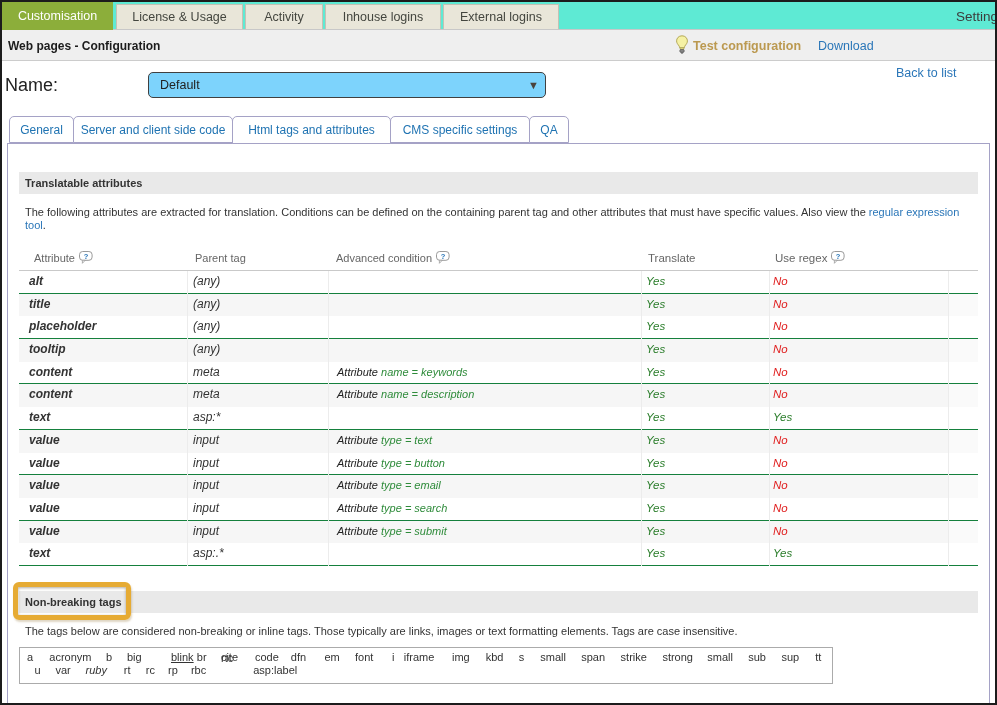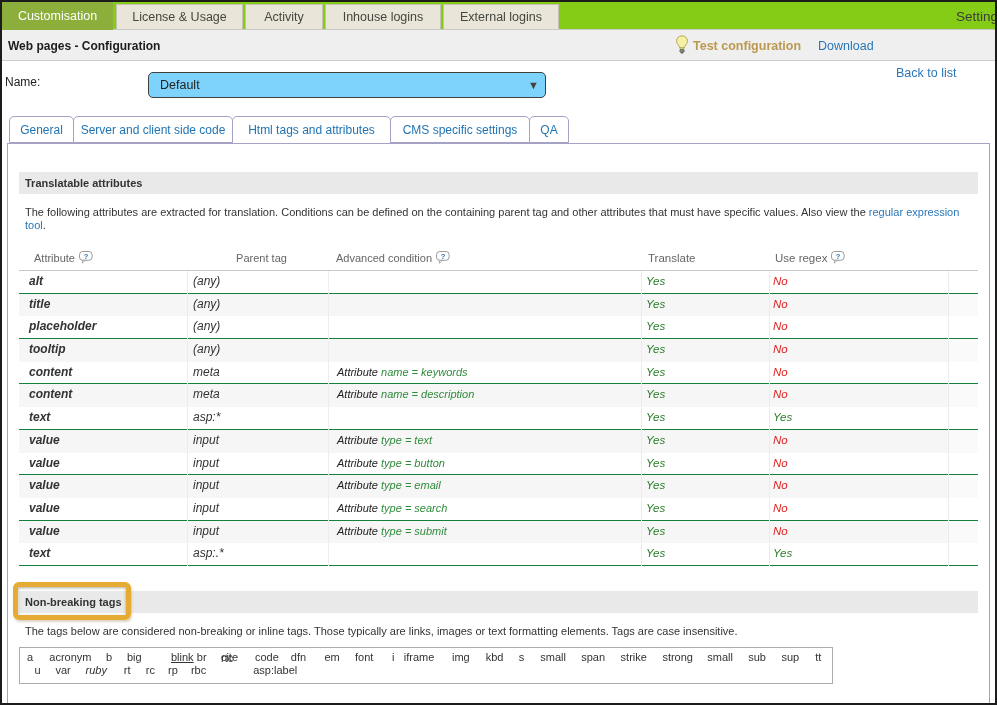--- a/index.html
+++ b/index.html
@@ -6,32 +6,32 @@
 html,body { width:997px; height:705px; }
 body {
   font-family:"Liberation Sans", sans-serif;
   background:#fff;
   position:relative;
   overflow:hidden;
 }
 #frame { position:absolute; left:0; top:0; width:997px; height:705px; border:2px solid #1c1c1c; z-index:99; pointer-events:none; }
 
 
-#topstrip { position:absolute; left:2px; top:2px; width:993px; height:28px; background:#84cc16; border-bottom:1px solid #c8c8c8; }
+#topstrip { position:absolute; left:2px; top:2px; width:993px; height:28px; background:#5eead4; border-bottom:1px solid #c8c8c8; }
 .ttab { position:absolute; top:2px; height:25px; line-height:25px; text-align:center; font-size:12.5px; color:#44463f; background:#e9e6d9; border:1px solid #c4c1b4; border-bottom:none; }
 #ttab-active { position:absolute; left:0; top:0; width:111px; height:28px; line-height:28px; text-align:center; font-size:12.5px; color:#fff; background:#8cae3a; }
 #settings { position:absolute; left:954px; top:3px; height:28px; line-height:24px; font-size:13.5px; color:#3c3c3c; }
 
 
 #hdrbar { position:absolute; left:2px; top:30px; width:993px; height:31px; background:#efefef; border-bottom:1px solid #cccccc; }
 #hdrbar .title { position:absolute; left:6px; top:1px; line-height:30px; font-size:12px; font-weight:bold; color:#1c1c1c; }
 .hlink { position:absolute; top:1px; line-height:30px; font-size:12.5px; color:#2a76b8; text-decoration:none;text-align:right; }
 
 
-#namelbl { position:absolute; left:5px; top:75px; font-size:12px; color:#222; }
+#namelbl { position:absolute; left:5px; top:75px; font-size:18px; color:#222; }
 #namesel { position:absolute; left:148px; top:72px; width:398px; height:26px; border:1px solid #404040; border-radius:5px; background:#7dd3fc; }
 #namesel .val { position:absolute; left:11px; top:5px; font-size:12.5px; color:#222; }
 #namesel .arr { position:absolute; right:6px; top:6px; font-size:11px; color:#4a423c; }
 
 
 .tab2 { position:absolute; top:116px; height:27px; line-height:26px; text-align:center; font-size:12px; color:#1f73b2; background:#fff; border:1px solid #a5a2c6; border-radius:5px 5px 0 0; }
 .tab2.act { height:28px; z-index:3; }
 
 
 #panel { position:absolute; left:7px; top:143px; width:983px; height:564px; border:1px solid #a5a2c6; background:#fff; z-index:1; }
@@ -115,21 +115,21 @@
     </div>
   <div class="para" style="top:62px; width:965px;">The following attributes are extracted for translation. Conditions can be defined on the containing parent tag and other attributes that must have specific values. Also view the <a>regular expression<br>tool</a>.</div>
 
   <div id="tbl">
     <div id="thead">
       <div class="cell c1">Attribute<svg class="qicon" width="15" height="13" viewBox="0 0 15 13">
             <rect x="0.5" y="0.5" width="12.6" height="8.8" rx="3.2" fill="#fff" stroke="#9a9a9a"></rect>
             <path d="M3.4 9.3 l0 3 l2.8 -3 Z" fill="#fff" stroke="#9a9a9a" stroke-width=".8"></path>
             <text x="7" y="7.6" font-size="7.5" font-weight="bold" fill="#2a76b8" text-anchor="middle">?</text>
           </svg></div>
-      <div class="cell c2" style="padding-left:8px;text-align:center;">Parent tag</div>
+      <div class="cell c2" style="padding-left:8px;">Parent tag</div>
       <div class="cell c3" style="font-size:11px;">Advanced condition<svg class="qicon" width="15" height="13" viewBox="0 0 15 13">
             <rect x="0.5" y="0.5" width="12.6" height="8.8" rx="3.2" fill="#fff" stroke="#9a9a9a"></rect>
             <path d="M3.4 9.3 l0 3 l2.8 -3 Z" fill="#fff" stroke="#9a9a9a" stroke-width=".8"></path>
             <text x="7" y="7.6" font-size="7.5" font-weight="bold" fill="#2a76b8" text-anchor="middle">?</text>
           </svg></div>
       <div class="cell c4" style="color:#666;padding-left:7px;">Translate</div>
       <div class="cell c5" style="color:#666;padding-left:6px;">Use regex<svg class="qicon" width="15" height="13" viewBox="0 0 15 13">
             <rect x="0.5" y="0.5" width="12.6" height="8.8" rx="3.2" fill="#fff" stroke="#9a9a9a"></rect>
             <path d="M3.4 9.3 l0 3 l2.8 -3 Z" fill="#fff" stroke="#9a9a9a" stroke-width=".8"></path>
             <text x="7" y="7.6" font-size="7.5" font-weight="bold" fill="#2a76b8" text-anchor="middle">?</text>

